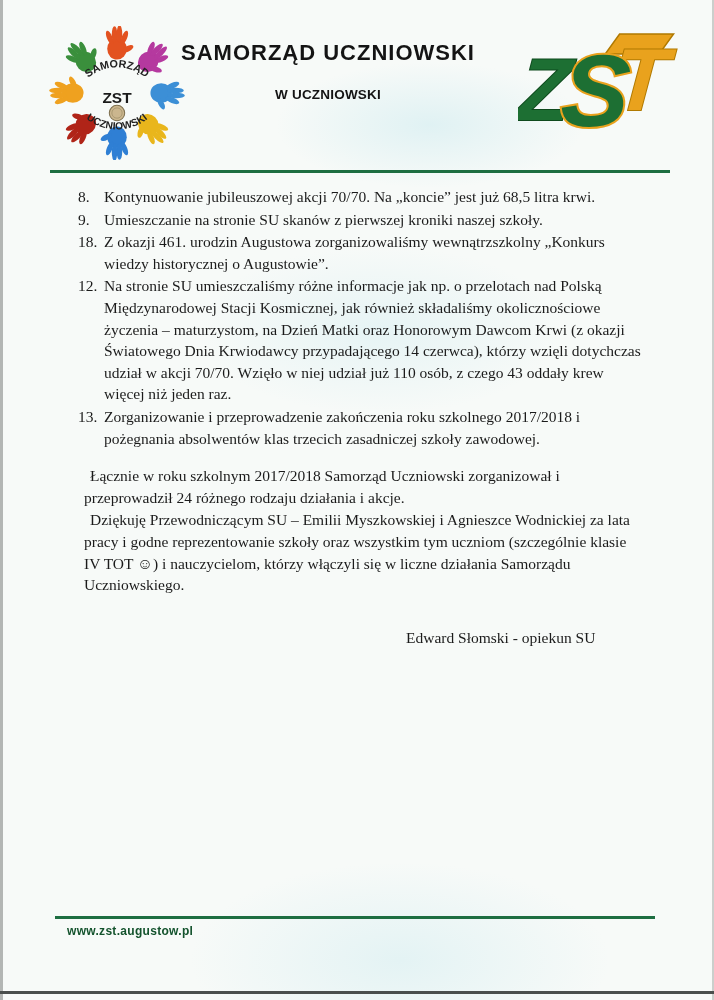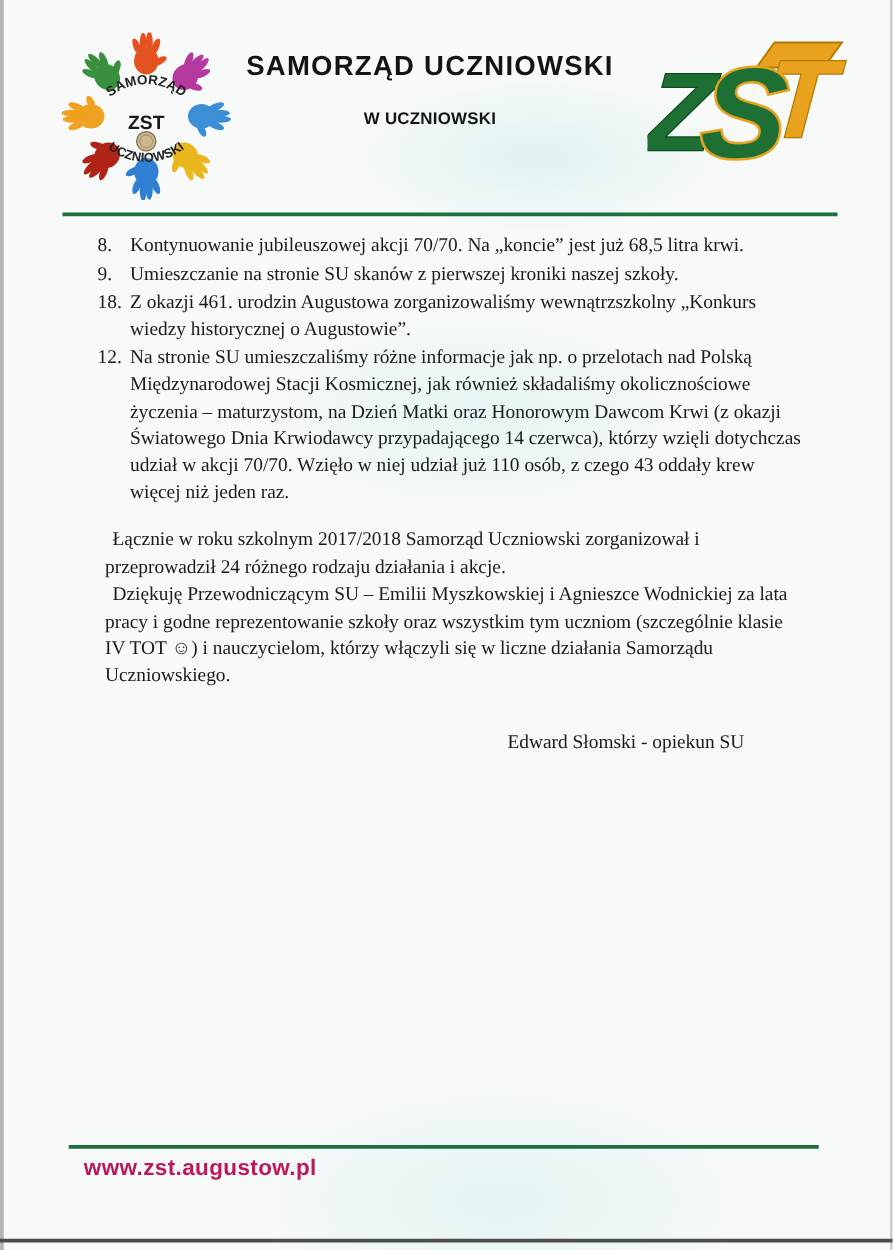--- a/index.html
+++ b/index.html
@@ -16,40 +16,40 @@
       radial-gradient(220px 90px at 430px 125px, rgba(170,222,232,.30), rgba(170,222,232,0) 70%),
       radial-gradient(260px 120px at 380px 330px, rgba(170,222,232,.22), rgba(170,222,232,0) 70%),
       radial-gradient(300px 140px at 400px 960px, rgba(170,222,232,.25), rgba(170,222,232,0) 70%);
   }
   .edge-left{position:absolute;left:0;top:0;width:3px;height:100%;background:rgba(95,100,97,.45);}
   .edge-right{position:absolute;right:0;top:0;width:2px;height:100%;background:rgba(120,126,122,.35);}
   .edge-bottom{position:absolute;left:0;top:991px;width:100%;height:3px;background:#4a4f4d;}
 
   
   .hands-logo{position:absolute;left:44px;top:26px;width:146px;height:134px;}
-  .head-text{position:absolute;left:168px;top:40px;width:352px;text-align:center;
+  .head-text{position:absolute;left:152px;top:40px;width:352px;text-align:center;
              font-family:"Liberation Sans", sans-serif;color:#141414;}
   .head-title{font-size:22px;font-weight:700;letter-spacing:1px;white-space:nowrap;}
   .head-school{margin-top:21px;font-size:13.5px;font-weight:700;line-height:16.5px;letter-spacing:.2px;}
   .zst-logo{position:absolute;left:518px;top:28px;width:176px;height:118px;}
   .rule-top{position:absolute;left:50px;top:170px;width:620px;height:3px;background:#1d6e41;}
 
   
   .doc-body{position:absolute;left:78px;top:186px;width:566px;font-size:15.5px;line-height:21.6px;}
   .li{display:flex;margin-bottom:1px;}
   .li .num{width:26px;flex:0 0 26px;}
   .li .txt{flex:1;}
   .paras{margin-top:16px;margin-left:6px;width:552px;}
   .paras p{margin:0 0 1px 0;text-indent:6px;}
   .signature{margin-top:31px;margin-left:328px;font-size:15.5px;}
 
   
   .rule-bottom{position:absolute;left:55px;top:916px;width:600px;height:3px;background:#1d6e41;}
   .footer-url{position:absolute;left:67px;top:924px;font-family:"Liberation Sans", sans-serif;
-              font-size:18px;font-weight:700;color:#be185d;letter-spacing:.3px;}
+              font-size:12px;font-weight:700;color:#14532d;letter-spacing:.3px;}
 </style>
 </head>
 <body>
 
 <div class="scan-tint"></div>
 
 <div>
 
   <svg class="hands-logo" viewBox="-71 -65 142 130" xmlns="http://www.w3.org/2000/svg">
     <defs>
@@ -115,20 +115,24 @@
     <span class="txt">Umieszczanie na stronie SU skanów z pierwszej kroniki naszej szkoły.</span>
   </div>
   <div class="li">
     <span class="num">18.</span>
     <span class="txt">Z okazji 461. urodzin Augustowa zorganizowaliśmy wewnątrzszkolny „Konkurs wiedzy historycznej o Augustowie”.</span>
   </div>
   <div class="li">
     <span class="num">12.</span>
     <span class="txt">Na stronie SU umieszczaliśmy różne informacje jak np. o przelotach nad Polską Międzynarodowej Stacji Kosmicznej, jak również składaliśmy okolicznościowe życzenia – maturzystom, na Dzień Matki oraz Honorowym Dawcom Krwi (z okazji Światowego Dnia Krwiodawcy przypadającego 14 czerwca), którzy wzięli dotychczas udział w akcji 70/70. Wzięło w niej udział już 110 osób, z czego 43 oddały krew więcej niż jeden raz.</span>
   </div>
+  <div class="li">
+    <span class="num">13.</span>
+    <span class="txt">Zorganizowanie i przeprowadzenie zakończenia roku szkolnego 2017/2018 i pożegnania absolwentów klas trzecich zasadniczej szkoły zawodowej.</span>
+  </div>
 
   <div class="paras">
     <p>Łącznie w roku szkolnym 2017/2018 Samorząd Uczniowski zorganizował i przeprowadził 24 różnego rodzaju działania i akcje.</p>
     <p>Dziękuję Przewodniczącym SU – Emilii Myszkowskiej i Agnieszce Wodnickiej za lata pracy i godne reprezentowanie szkoły oraz wszystkim tym uczniom (szczególnie klasie IV TOT ☺) i nauczycielom, którzy włączyli się w liczne działania Samorządu Uczniowskiego.</p>
   </div>
 
   <div class="signature">Edward Słomski - opiekun SU</div>
 </div>
 
 <div>

